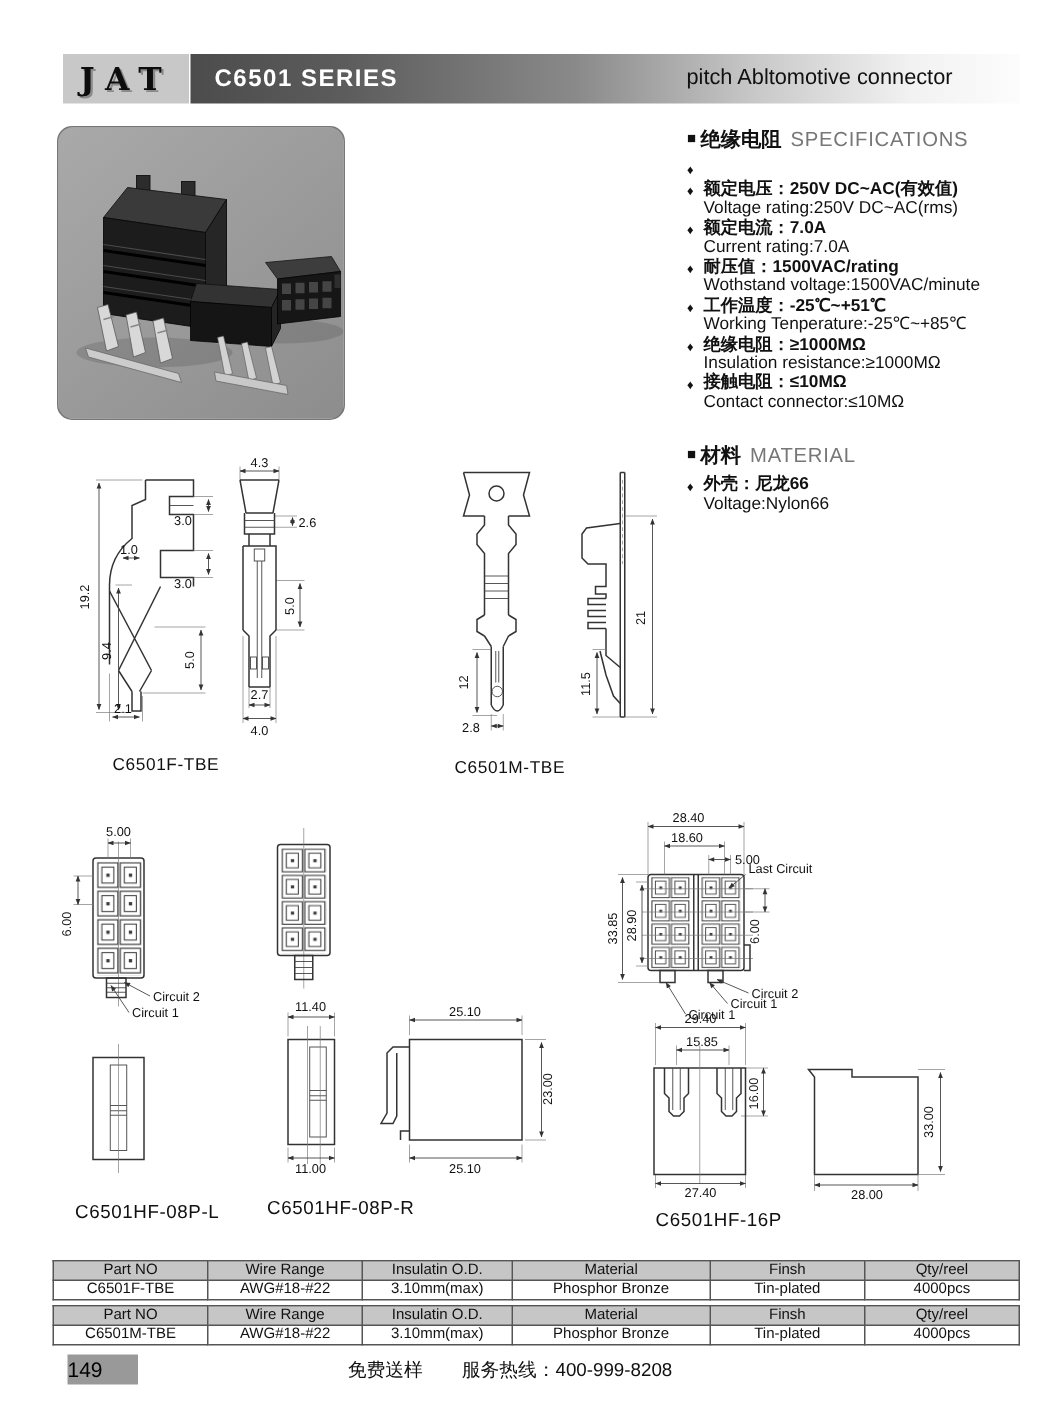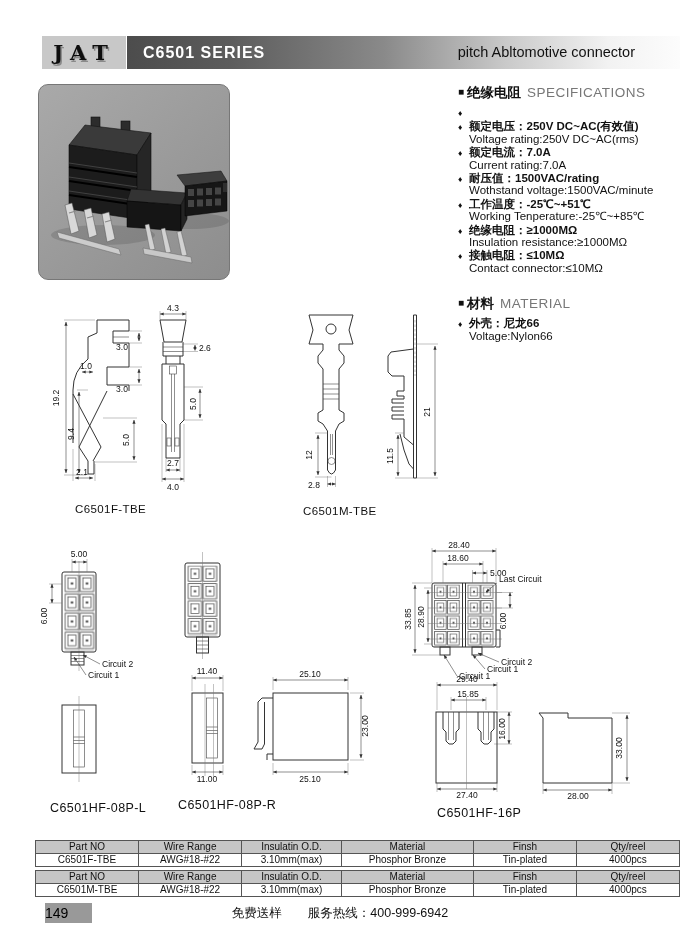--- a/index.html
+++ b/index.html
@@ -425,16 +425,16 @@
           <td>Phosphor Bronze</td>
           <td>Tin-plated</td>
           <td>4000pcs</td>
         </tr>
       </tbody>
     </table>
   </div>
 
   <div class="pagebox">149</div>
   <div class="service">
-    <span>免费送样</span><span class="sgap"></span><span>服务热线：400-999-6942</span>
+    <span>免费送样</span><span class="sgap"></span><span>服务热线：400-999-8208</span>
   </div>
 
 </div>
 
 </body></html>

